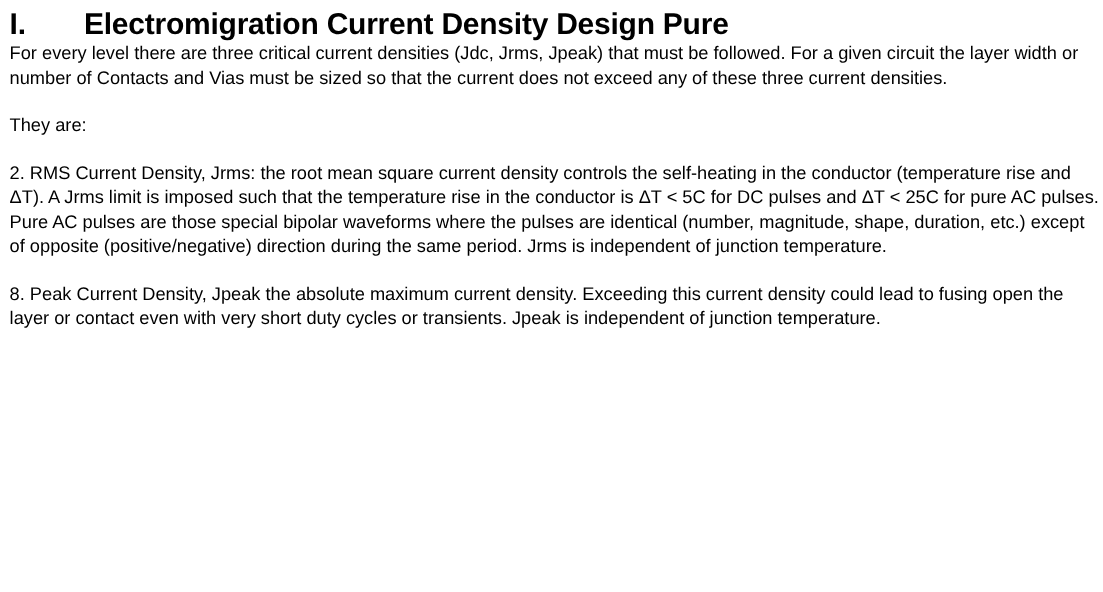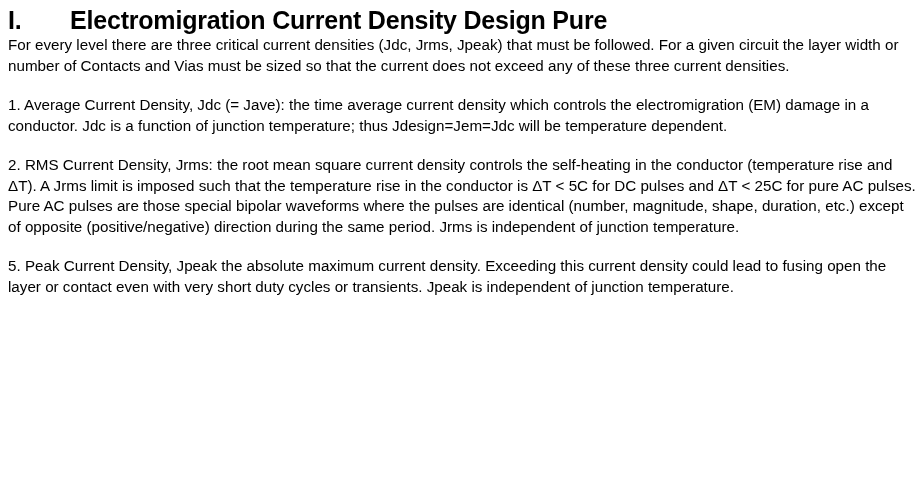--- a/index.html
+++ b/index.html
@@ -61,18 +61,18 @@
 
 <div class="page">
 
   <div class="heading">
     <span class="heading-number">I.</span>
     <span class="heading-title">Electromigration Current Density Design Pure</span>
   </div>
 
   <div class="body-block">
     <p class="para first-para">For every level there are three critical current densities (Jdc, Jrms, Jpeak) that must be followed. For a given circuit the layer width or number of Contacts and Vias must be sized so that the current does not exceed any of these three current densities.</p>
-    <p class="para gap-top">1. Average Current Density, Jdc (= Jave): the time average current density which controls the electromigration (EM) damage in a conductor. Jdc is a function of junction temperature; thus Jdesign=Jem=Jdc will be temperature dependent.</p>
+    <p class="para gap-top">They are:</p>
     <p class="para gap-top">2. RMS Current Density, Jrms: the root mean square current density controls the self-heating in the conductor (temperature rise and ΔT). A Jrms limit is imposed such that the temperature rise in the conductor is ΔT &lt; 5C for DC pulses and ΔT &lt; 25C for pure AC pulses. Pure AC pulses are those special bipolar waveforms where the pulses are identical (number, magnitude, shape, duration, etc.) except of opposite (positive/negative) direction during the same period. Jrms is independent of junction temperature.</p>
-    <p class="para gap-top">5. Peak Current Density, Jpeak the absolute maximum current density. Exceeding this current density could lead to fusing open the layer or contact even with very short duty cycles or transients. Jpeak is independent of junction temperature.</p>
+    <p class="para gap-top">8. Peak Current Density, Jpeak the absolute maximum current density. Exceeding this current density could lead to fusing open the layer or contact even with very short duty cycles or transients. Jpeak is independent of junction temperature.</p>
   </div>
 
 </div>
 
 </body></html>

